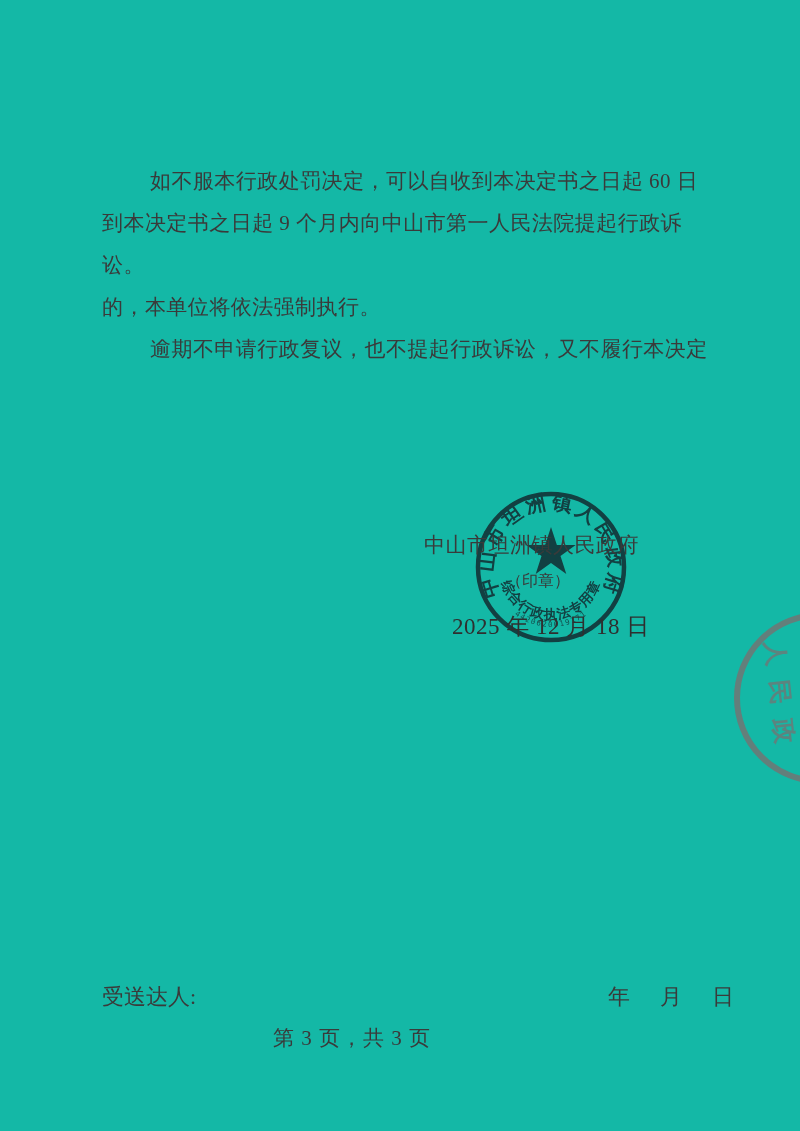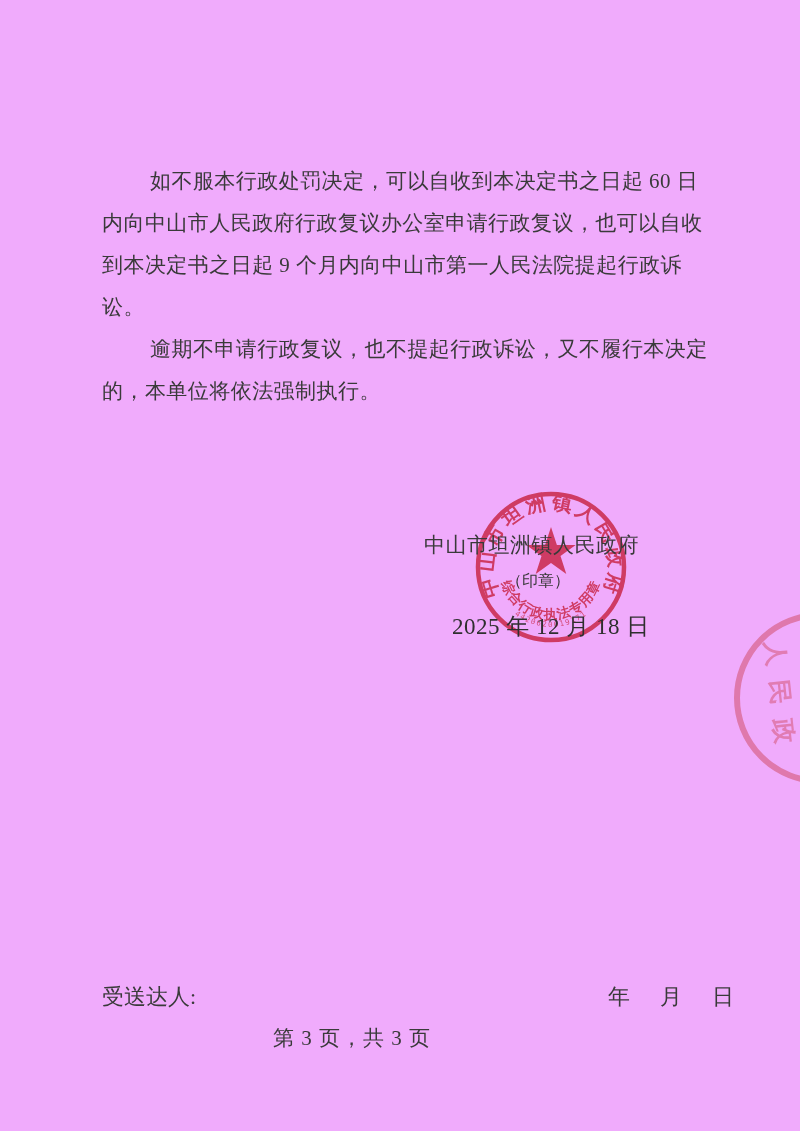--- a/index.html
+++ b/index.html
@@ -1,20 +1,20 @@
 <!DOCTYPE html>
 <html><head>
 <meta charset="utf-8">
 <style>
   html,body{margin:0;padding:0;background:#888;}
   .page{
     position:relative;
     width:800px;height:1131px;
     margin:0 auto;
-    background:#f0abfc;
+    background:#14b8a6;
     overflow:hidden;
     font-family:"Liberation Serif","DejaVu Serif",serif;
     color:#333333;
   }
   
   .body-text{
     position:absolute;
     left:102px;top:160px;
     width:606px;
     font-size:21px;
@@ -86,25 +86,24 @@
     font-size:21px;letter-spacing:1px;color:#3a3a3a;
   }
 </style>
 </head>
 <body>
 
 <div class="page">
 
   <div class="body-text">
     <div class="line indent">如不服本行政处罚决定，可以自收到本决定书之日起 60 日</div>
-    <div class="line">内向中山市人民政府行政复议办公室申请行政复议，也可以自收</div>
     <div class="line">到本决定书之日起 9 个月内向中山市第一人民法院提起行政诉</div>
     <div class="line">讼。</div>
+    <div class="line">的，本单位将依法强制执行。</div>
     <div class="line indent">逾期不申请行政复议，也不提起行政诉讼，又不履行本决定</div>
-    <div class="line">的，本单位将依法强制执行。</div>
   </div>
 
   <svg class="seal-svg" viewBox="0 0 170 170" aria-hidden="true">
     <defs>
       <path id="ringPath" d="M 34.8,114 A 58 58 0 1 1 135.2,114" transform="translate(0,0)"></path>
       <path id="bottomPath" d="M 37.9,107 A 52 52 0 0 0 132.1,107"></path>
       <path id="codePath" d="M 50.6,134.1 A 60 60 0 0 0 119.4,134.1"></path>
     </defs>
     <g transform="translate(0,0)">
 

